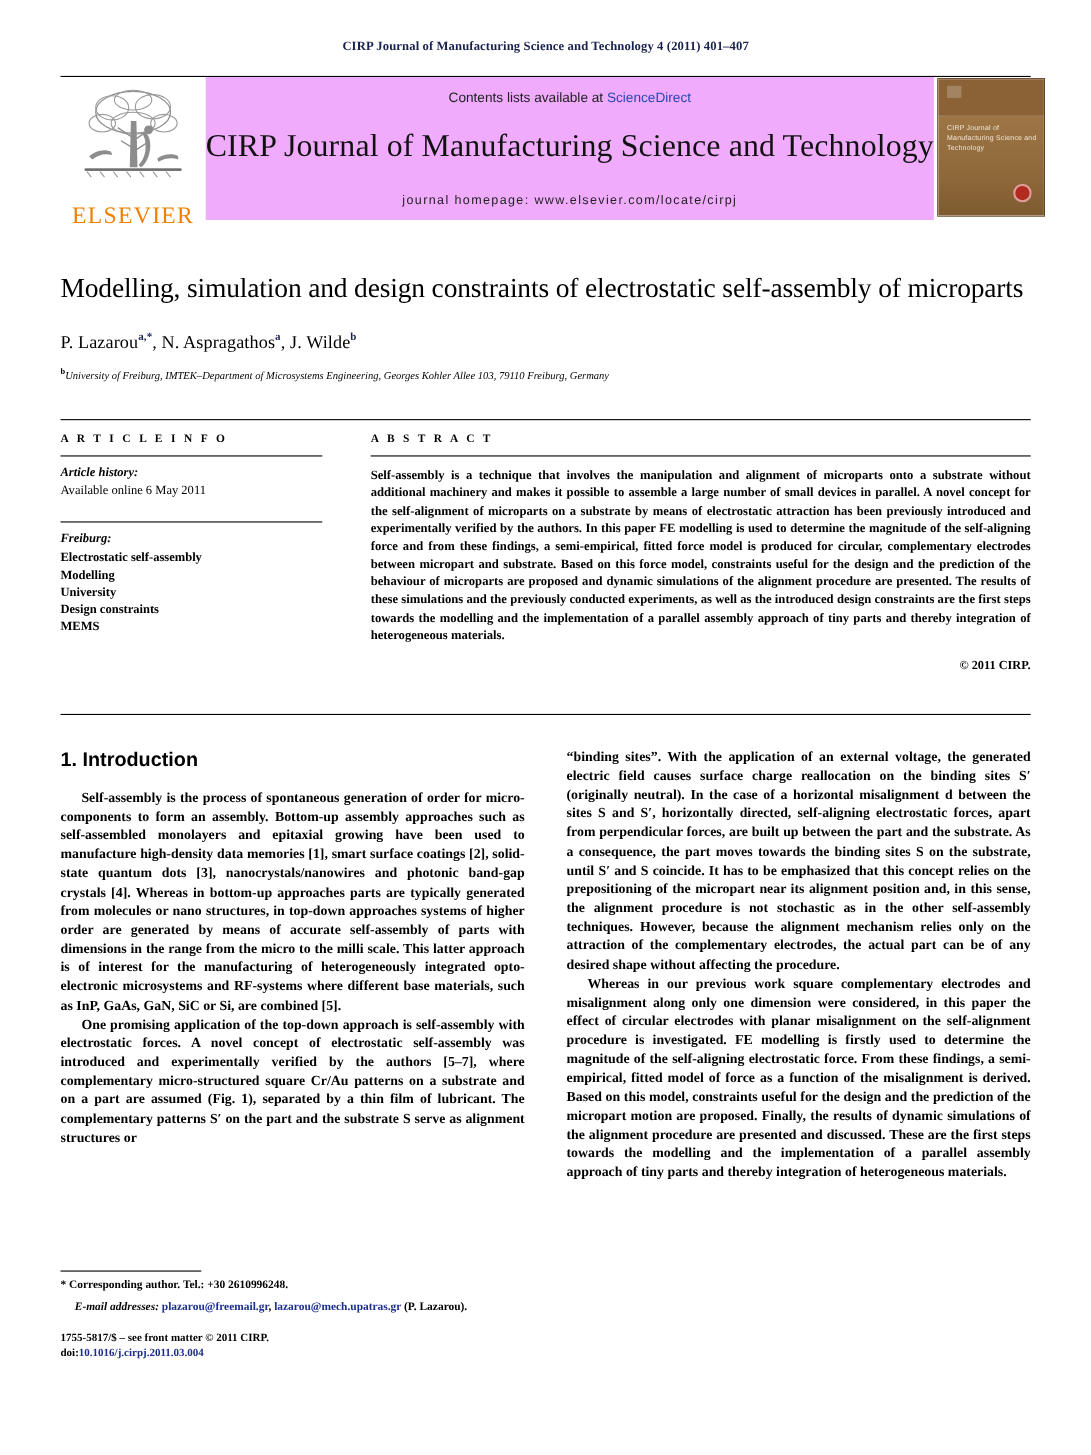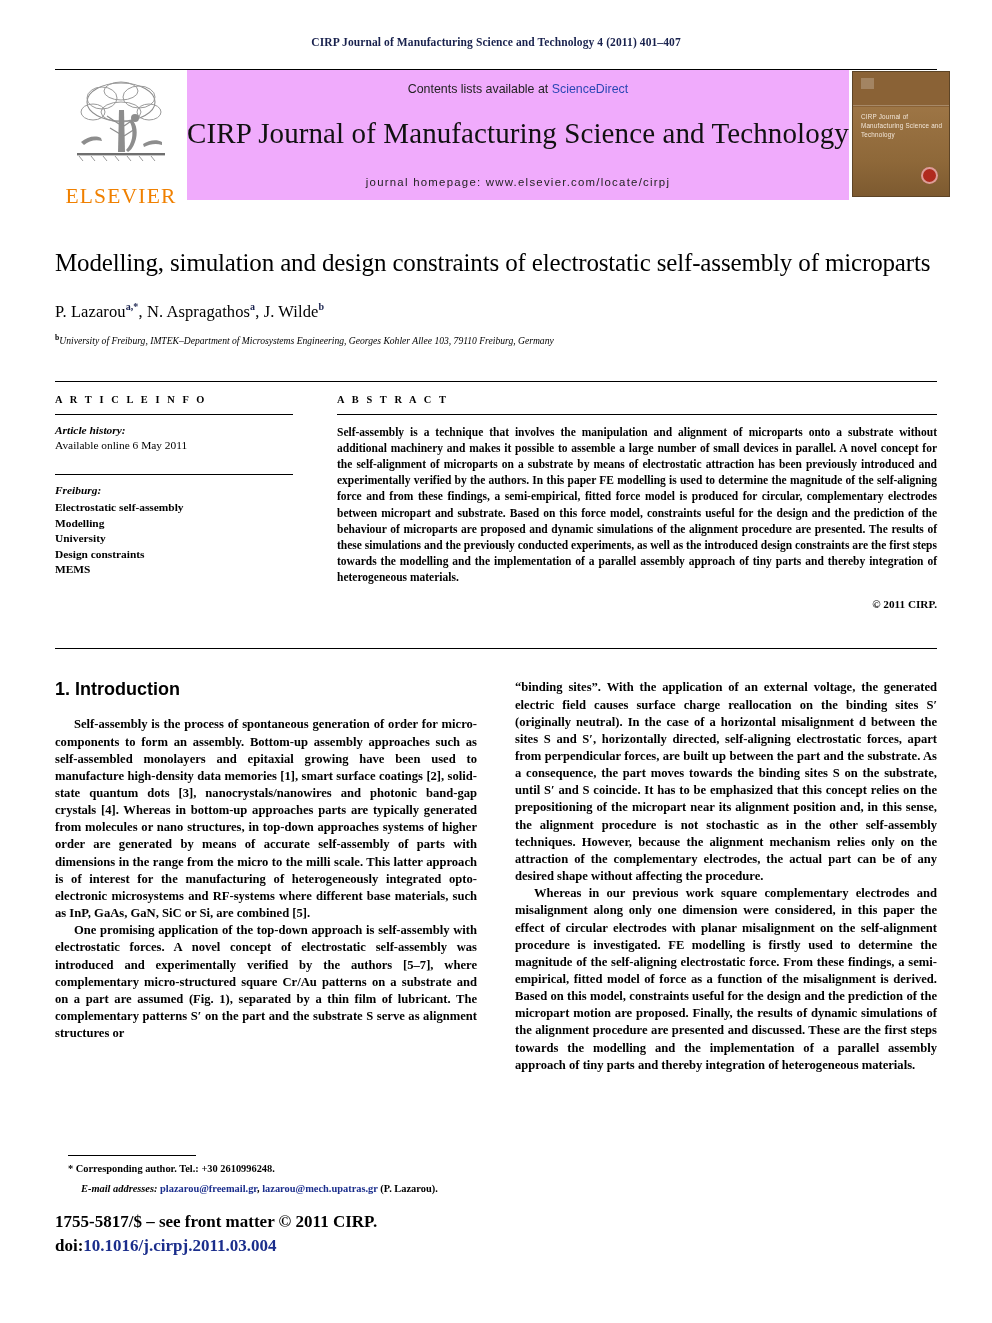--- a/index.html
+++ b/index.html
@@ -221,40 +221,40 @@
     text-indent: 19px;
     margin: 0;
     font-weight: bold;
     hyphens: auto;
   }
   .para + .para { margin-top: 0; }
 
   
   .footnote {
     position: absolute;
-    left: 68px;
+    left: 55px;
     top: 1155px;
     width: 420px;
   }
   .fn-rule { width: 128px; border-top: 1px solid #000; }
   .fn-line {
     font-size: 10.4px;
     line-height: 1.45;
     margin-top: 5px;
     padding-left: 11px;
     text-indent: -11px;
     font-weight: bold;
   }
   .fn-line .em { font-style: italic; }
   .fn-line a, .mail { color: #1b2e8c; text-decoration: none; }
   .footer {
     position: absolute;
     left: 55px;
     top: 1210px;
-    font-size: 17px;
+    font-size: 10px;
     line-height: 1.42;
     font-weight: bold;
   }
   .footer .doi-link { color: #1b2e8c; }
 </style>
 </head>
 <body>
 
 <div class="page">
 

